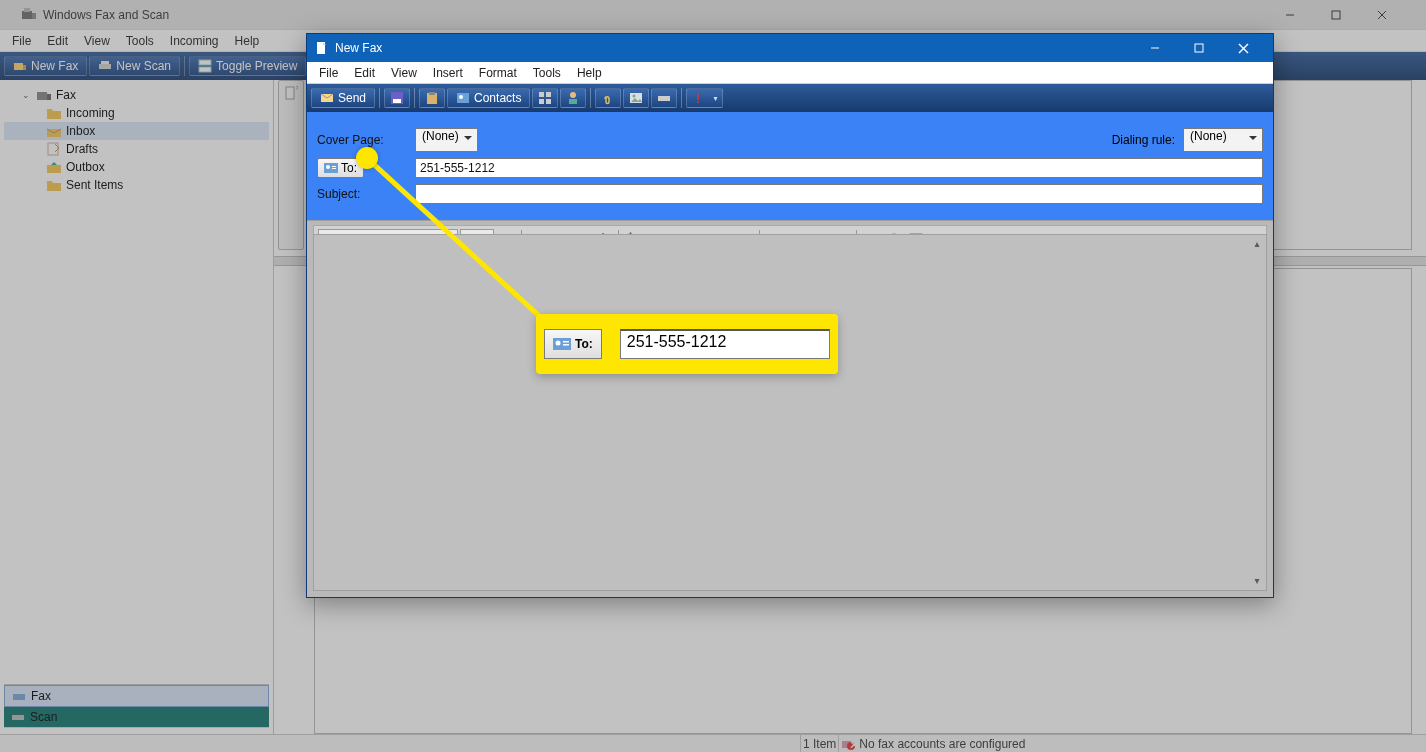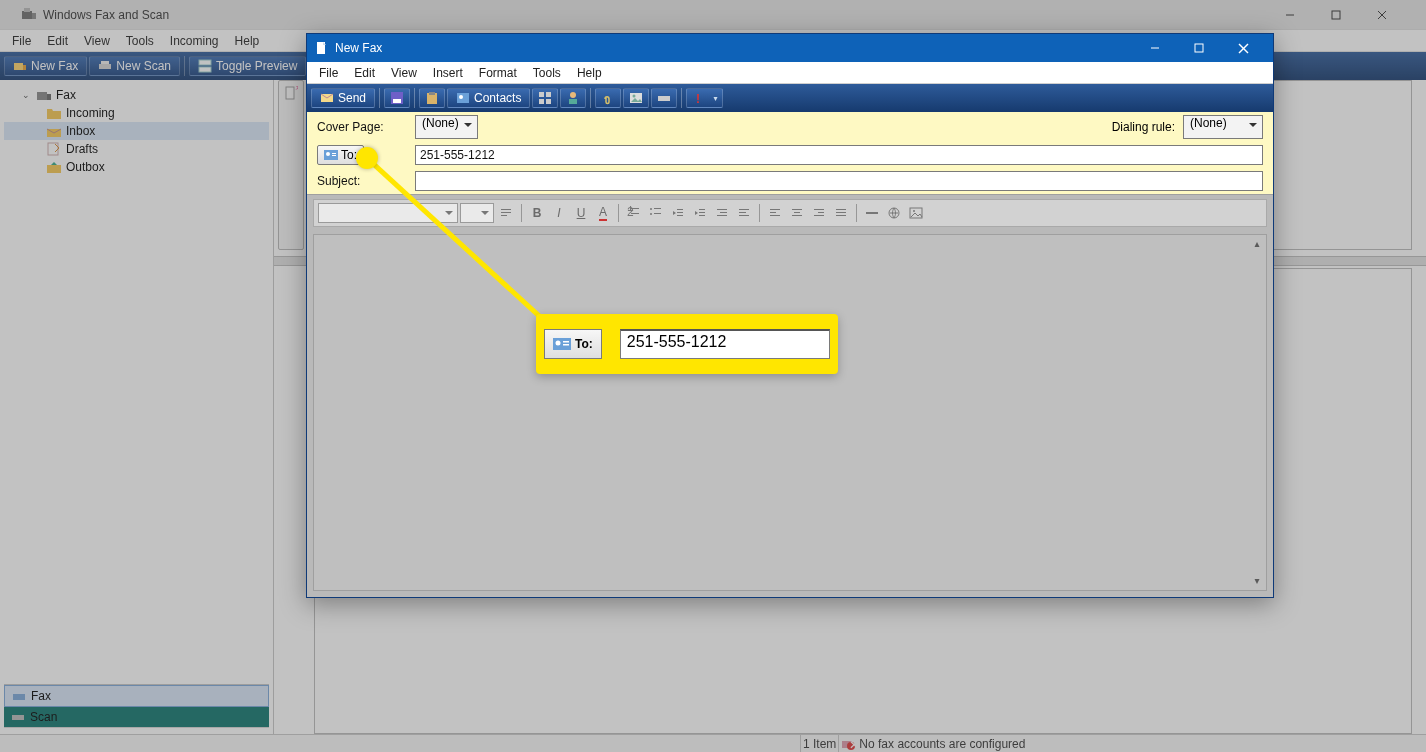--- a/index.html
+++ b/index.html
@@ -50,21 +50,21 @@
 .newfax { position:absolute; left:306px; top:33px; width:968px; height:565px; background:#b9b9b9; border:1px solid #0f3a78; z-index:100; box-shadow:0 6px 24px rgba(0,0,0,0.35); }
 .nf-titlebar { height:28px; background:#0e62b8; display:flex; align-items:center; padding:0 8px; color:#fff; }
 .nf-titlebar .title { font-size:12px; }
 .nf-titlebar .win-ctrls { margin-left:auto; display:flex; gap:0; }
 .nf-winbtn { width:44px; height:26px; display:flex; align-items:center; justify-content:center; color:#fff; }
 .nf-menubar { height:22px; background:#fff; border-bottom:1px solid #cfcfcf; display:flex; align-items:center; padding:0 4px; }
 .nf-menubar .mitem { padding:2px 8px; color:#222; }
 .nf-toolbar { height:28px; background:linear-gradient(#2e5b9a,#163a6e); display:flex; align-items:center; padding:0 4px; gap:2px; }
 .nf-toolbar .tbtn.icononly { padding:2px 5px; }
 .nf-toolbar .pal { width:14px; height:14px; }
-.nf-header { padding:3px 10px; background:#fef9c3; border-bottom:1px solid #9f9f9f; }
+.nf-header { padding:16px 10px; background:#3b82f6; border-bottom:1px solid #9f9f9f; }
 .nf-row { display:flex; align-items:center; margin-bottom:6px; gap:8px; }
 .nf-label { width:90px; color:#111; }
 .nf-field { flex:1; height:20px; border:1px solid #7a7a7a; background:#fff; padding:1px 4px; font-size:12px; color:#111; }
 .nf-to-btn { display:flex; align-items:center; gap:3px; border:1px solid #7a7a7a; background:linear-gradient(#f7f7f7,#dedede); padding:1px 6px; height:20px; border-radius:2px; }
 .nf-select { height:24px; border:1px solid #7a7a7a; background:#f3f3f3; padding:0 18px 0 6px; position:relative; font-size:12px; min-width:60px; }
 .nf-select::after { content:""; position:absolute; right:5px; top:7px; border:4px solid transparent; border-top-color:#333; }
 
 .nf-format { height:28px; background:#d2d2d2; border:1px solid #a9a9a9; margin:4px 6px 0 6px; display:flex; align-items:center; padding:0 4px; gap:2px; }
 .fbtn { width:20px; height:20px; border:1px solid transparent; display:flex; align-items:center; justify-content:center; color:#6b6b6b; font-size:12px; }
 .fsel { height:20px; border:1px solid #9a9a9a; background:#eaeaea; min-width:140px; position:relative; }
@@ -207,20 +207,28 @@
           <span>Drafts</span>
         </div>
         <div class="tree-item lvl2">
           <span class="tree-icon">
               <svg viewBox="0 0 16 14">
                 <rect x="1" y="5" width="14" height="8" fill="#f6c650"></rect>
                 <path d="M8 2l3 3H5z" fill="#3a8"></path>
               </svg>
             </span>
           <span>Outbox</span>
+        </div>
+        <div class="tree-item lvl2">
+          <span class="tree-icon">
+              <svg viewBox="0 0 16 14">
+                <path d="M1 3h5l1 2h8v8H1z" fill="#f6c650"></path>
+              </svg>
+            </span>
+          <span>Sent Items</span>
         </div>
       </div>
       <div class="bottom-tabs">
         <div class="btab active">
           <span class="tree-icon">
               <svg viewBox="0 0 16 14">
                 <rect x="2" y="5" width="12" height="6" fill="#7aa7d9"></rect>
               </svg>
             </span>
           <span>Fax</span>

